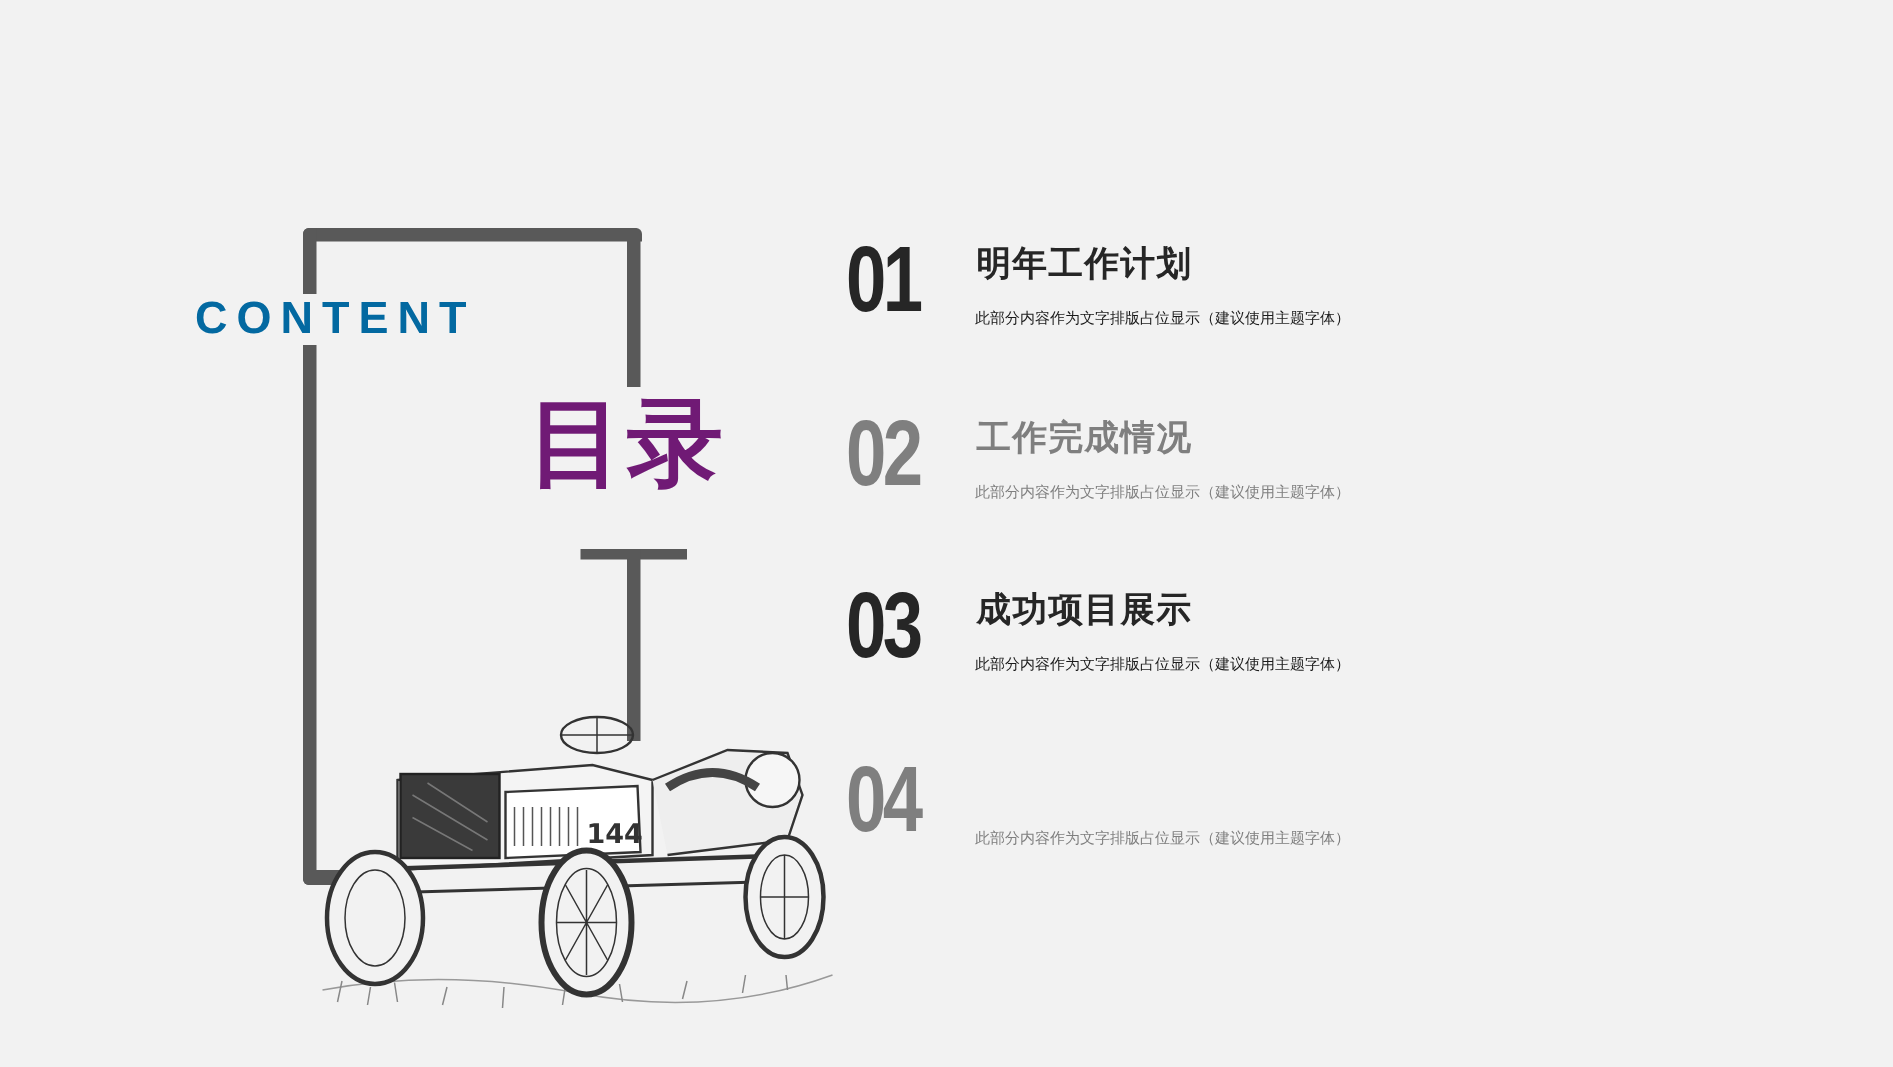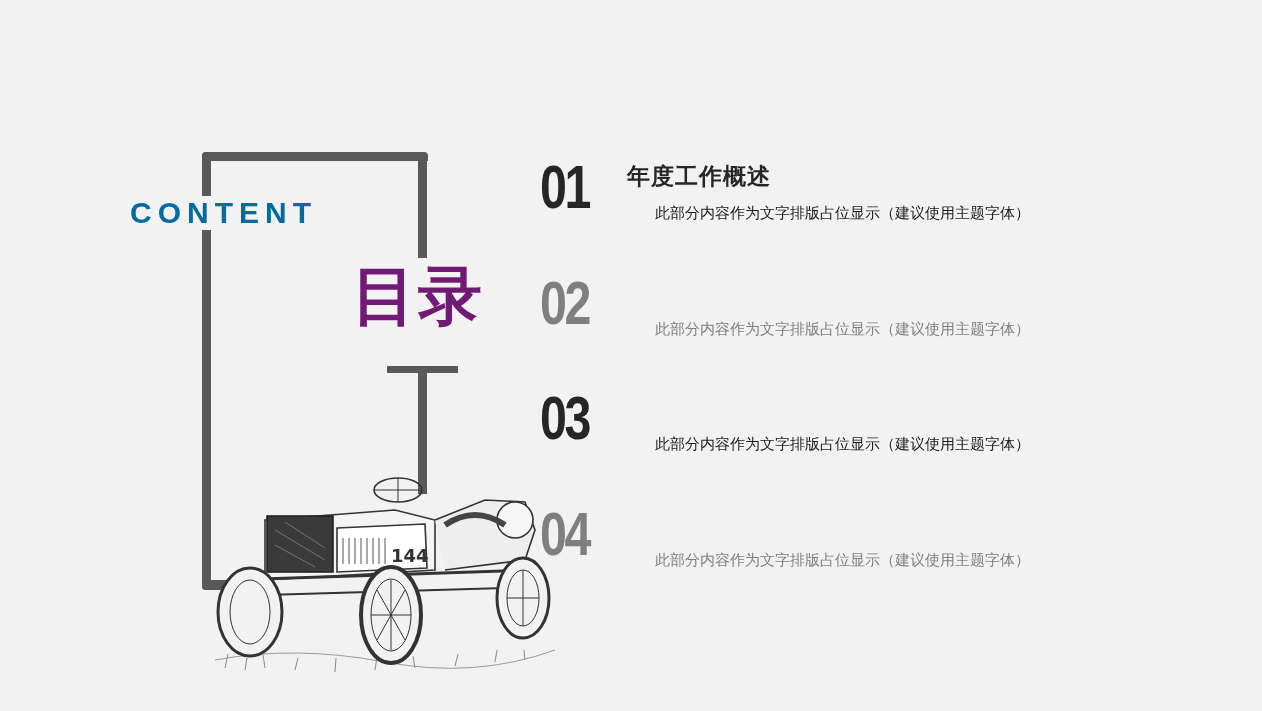--- a/index.html
+++ b/index.html
@@ -19,38 +19,38 @@
     }
     .mulu-title {
       position: absolute; left: 352px; top: 258px;
       font-family: "DejaVu Sans", sans-serif;
       font-weight: bold; font-size: 64px; color: #701a75;
       line-height: 76px; letter-spacing: 2px;
     }
     .car {
       position: absolute; left: 205px; top: 430px; width: 360px; height: 260px;
     }
-    .toc-item { position: absolute; left: 540px; width: 480px; height: 70px; }
+    .toc-item { position: absolute; left: 564px; width: 480px; height: 70px; }
     .toc-num {
       position: absolute; left: 0; top: -2px;
       font-family: "Liberation Sans", "DejaVu Sans", sans-serif;
       font-weight: bold; font-size: 62px; line-height: 62px;
       transform: scaleX(0.78); transform-origin: left top;
       letter-spacing: -3px;
     }
     .toc-title {
       position: absolute; left: 87px; top: 4px;
       font-family: "DejaVu Serif", "Liberation Serif", serif;
       font-weight: bold; font-size: 23px; line-height: 28px;
       letter-spacing: 1px;
     }
     .toc-desc {
       position: absolute; left: 86px; top: 46px;
       font-family: "DejaVu Sans", sans-serif;
-      font-size: 15px; line-height: 18px; white-space: nowrap; margin-left: 29px;
+      font-size: 10px; line-height: 18px; white-space: nowrap;
     }
     .dark .toc-num, .dark .toc-title { color: #262626; }
     .dark .toc-desc { color: #1a1a1a; }
     .light .toc-num, .light .toc-title { color: #7f7f7f; }
     .light .toc-desc { color: #7f7f7f; }
   </style>
 </head>
 <body>
 
 <div>
@@ -95,28 +95,30 @@
     <path d="M186 150 v70 M166 185 h40 M172 160 l28 50 M200 160 l-28 50" stroke-width="1"></path>
     <ellipse cx="318" cy="168" rx="26" ry="40" fill="#f2f2f2" stroke-width="3"></ellipse>
     <ellipse cx="318" cy="168" rx="16" ry="28" stroke-width="1"></ellipse>
     <path d="M318 140 v56 M302 168 h32" stroke-width="1"></path>
   </g>
 </svg>
 
 <div>
   <div class="toc-item dark" style="top:158px;">
     <div class="toc-num">01</div>
-    <div class="toc-title">年度工作概述</div>
+    <div class="toc-title">明年工作计划</div>
     <div class="toc-desc">此部分内容作为文字排版占位显示（建议使用主题字体）</div>
   </div>
   <div class="toc-item light" style="top:274px;">
     <div class="toc-num">02</div>
+    <div class="toc-title">工作完成情况</div>
     <div class="toc-desc">此部分内容作为文字排版占位显示（建议使用主题字体）</div>
   </div>
   <div class="toc-item dark" style="top:389px;text-decoration:underline;">
     <div class="toc-num">03</div>
+    <div class="toc-title">成功项目展示</div>
     <div class="toc-desc">此部分内容作为文字排版占位显示（建议使用主题字体）</div>
   </div>
   <div class="toc-item light" style="top:505px;">
     <div class="toc-num">04</div>
     <div class="toc-desc">此部分内容作为文字排版占位显示（建议使用主题字体）</div>
   </div>
 </div>
 
 </body></html>

